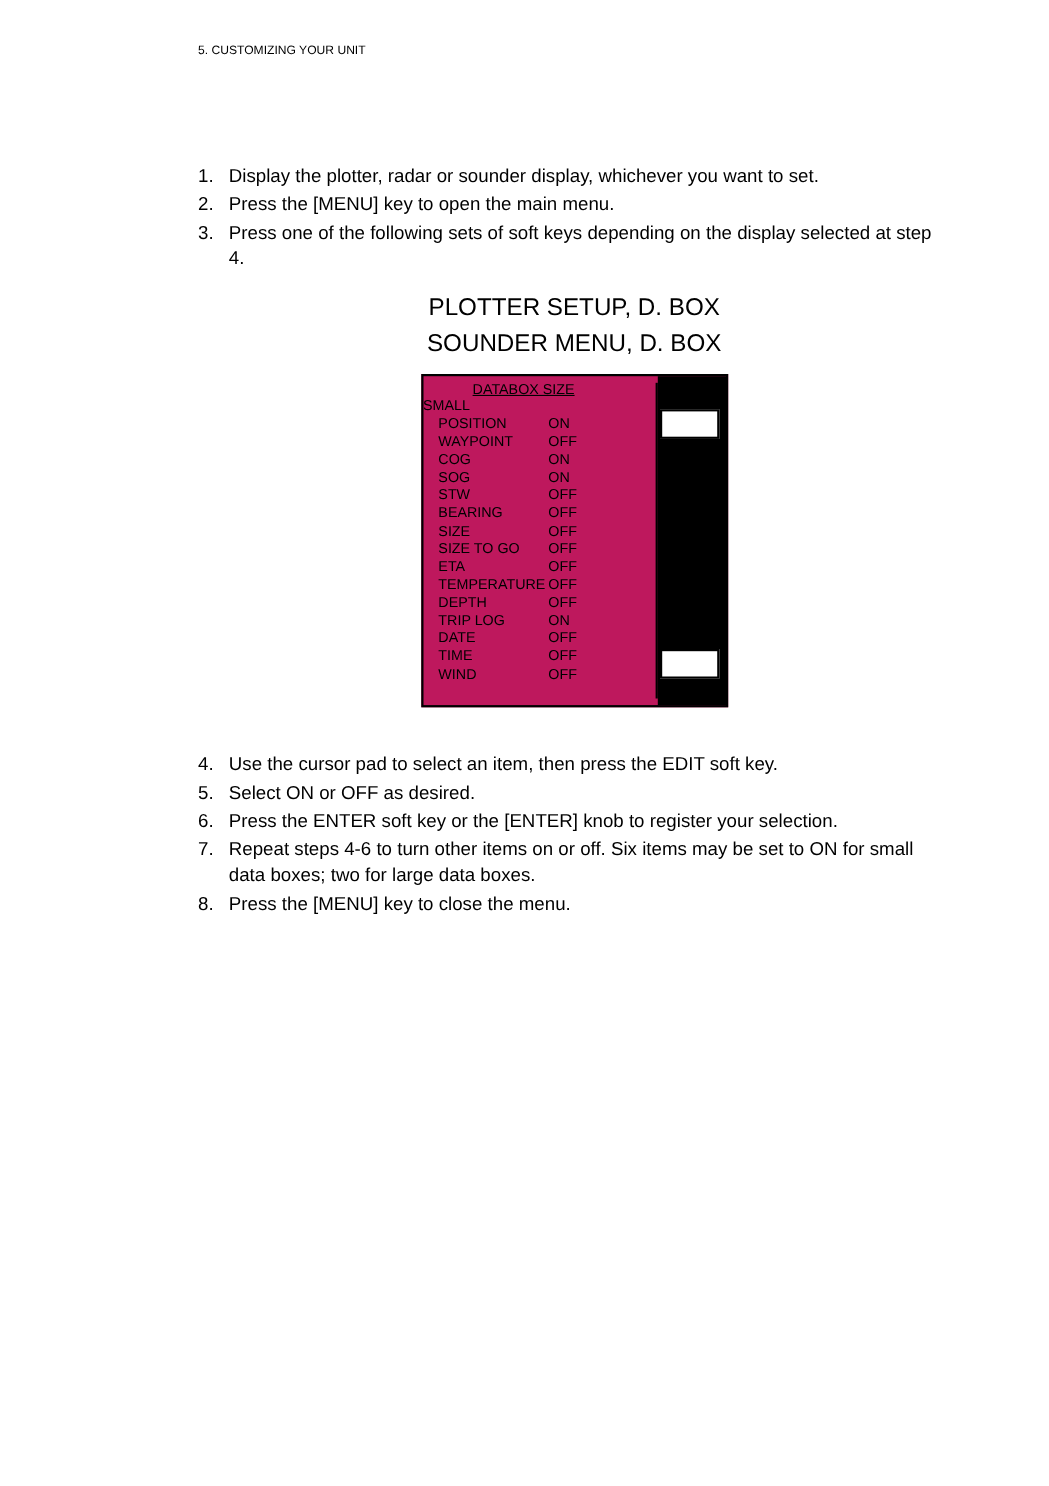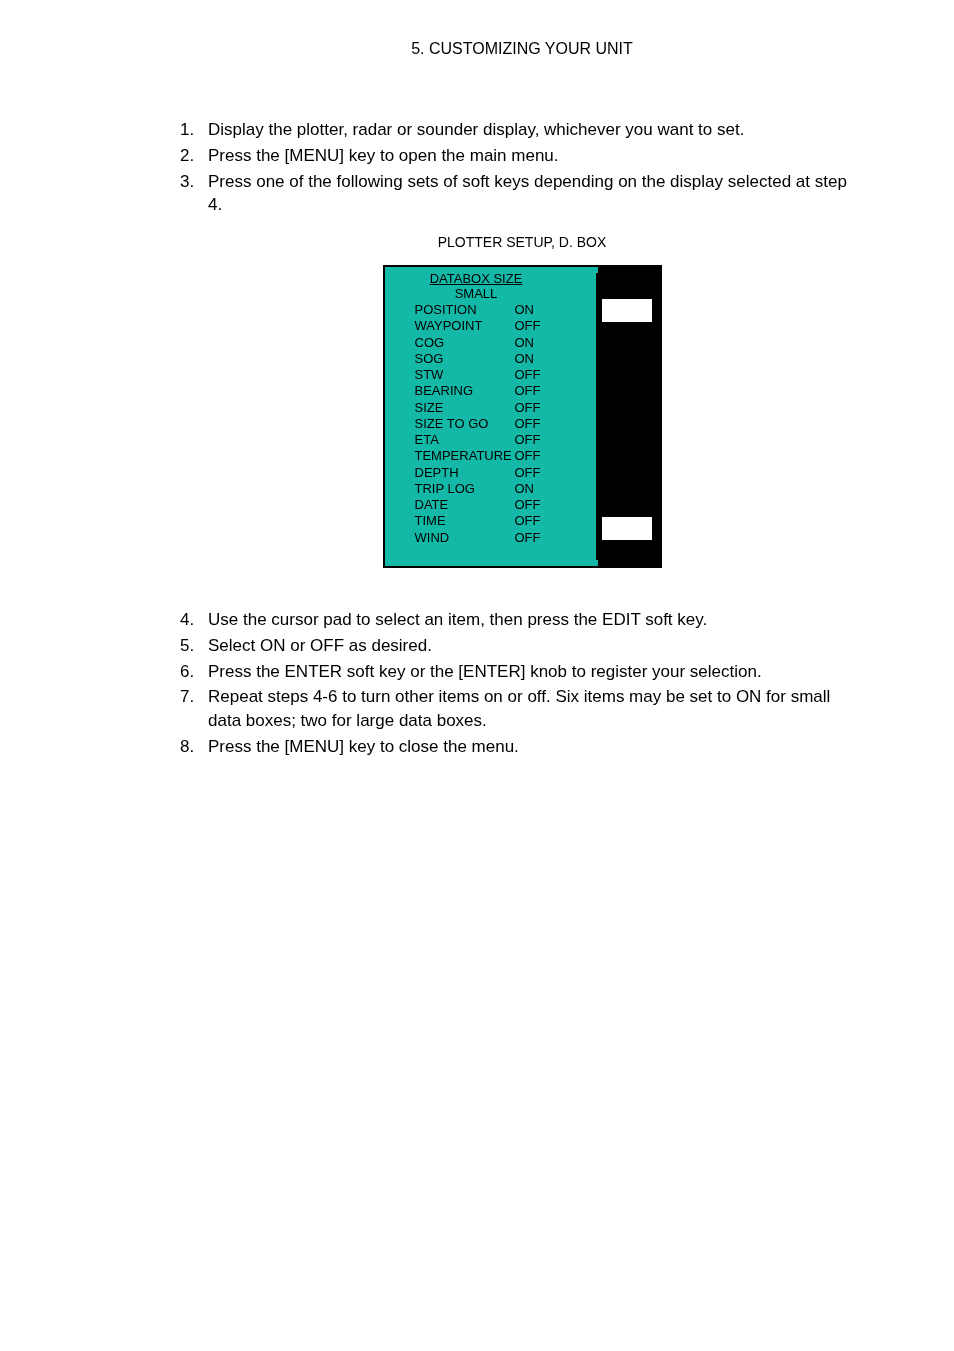--- a/index.html
+++ b/index.html
@@ -8,23 +8,23 @@
       font-family: Arial, Helvetica, sans-serif;
       background: #fff;
       color: #000;
       width: 954px;
     }
     .page {
       padding: 40px 90px 40px 180px;
       box-sizing: border-box;
     }
     .header {
-      text-align: center;
-      font-size: 16px;
-      margin-bottom: 60px;
+      text-align: left;
+      font-size: 11px;
+      margin-bottom: 96px;
     }
     .intro {
       font-size: 17px;
       line-height: 1.4;
       margin-bottom: 20px;
     }
     ol.numbered {
       list-style: none;
       padding-left: 0;
       margin: 0 0 15px 0;
@@ -37,34 +37,34 @@
     }
     ol.numbered li .num {
       width: 28px;
       flex-shrink: 0;
     }
     ol.numbered li .txt {
       flex: 1;
     }
     .setup-lines {
       text-align: center;
-      font-size: 14px;
+      font-size: 22px;
       line-height: 1.5;
       margin-top: 6px;
       margin-bottom: 12px;
     }
     .screenbox-wrap {
       display: flex;
       justify-content: center;
       margin-bottom: 40px;
     }
     .screenbox {
       border: 2.5px solid #000;
       width: 275px;
-      background: #14b8a6;
+      background: #be185d;
       position: relative;
       display: flex;
     }
     .screenbox-left {
       flex: 1;
       padding: 4px 0 20px 0;
       position: relative;
     }
     .inner-line {
       position: absolute;
@@ -86,31 +86,31 @@
       height: 23px;
       background: #fff;
       border: 2px solid #000;
     }
     .softkey.top { top: 30px; }
     .softkey.bottom { top: 248px; }
     .data-list {
       font-family: Arial, Helvetica, sans-serif;
       font-size: 13px;
       line-height: 1.25;
-      padding-left: 30px;
+      padding-left: 14px;
     }
     .data-header {
       font-size: 13px;
       text-decoration: underline;
       text-align: center;
       padding-right: 30px;
     }
     .data-subheader {
       font-size: 13px;
-      text-align: center;
+      text-align: left;
       padding-right: 30px;
       margin-bottom: 1px;
     }
     .data-row {
       display: flex;
     }
     .data-label {
       width: 100px;
     }
     .data-value {
@@ -134,20 +134,21 @@
         <span class="txt">Press the [MENU] key to open the main menu.</span>
       </li>
     <li>
         <span class="num">3.</span>
         <span class="txt">Press one of the following sets of soft keys depending on the display selected at step 4.</span>
       </li>
   </ol>
 
   <div class="setup-lines">
     <div>PLOTTER SETUP, D. BOX</div>
+    <div>SOUNDER MENU, D. BOX</div>
   </div>
 
   <div class="screenbox-wrap">
     <div class="screenbox">
       <div class="screenbox-left">
         <div class="data-header">DATABOX SIZE</div>
         <div class="data-subheader">SMALL</div>
         <div class="data-list">
           <div class="data-row">
               <span class="data-label">POSITION</span>

